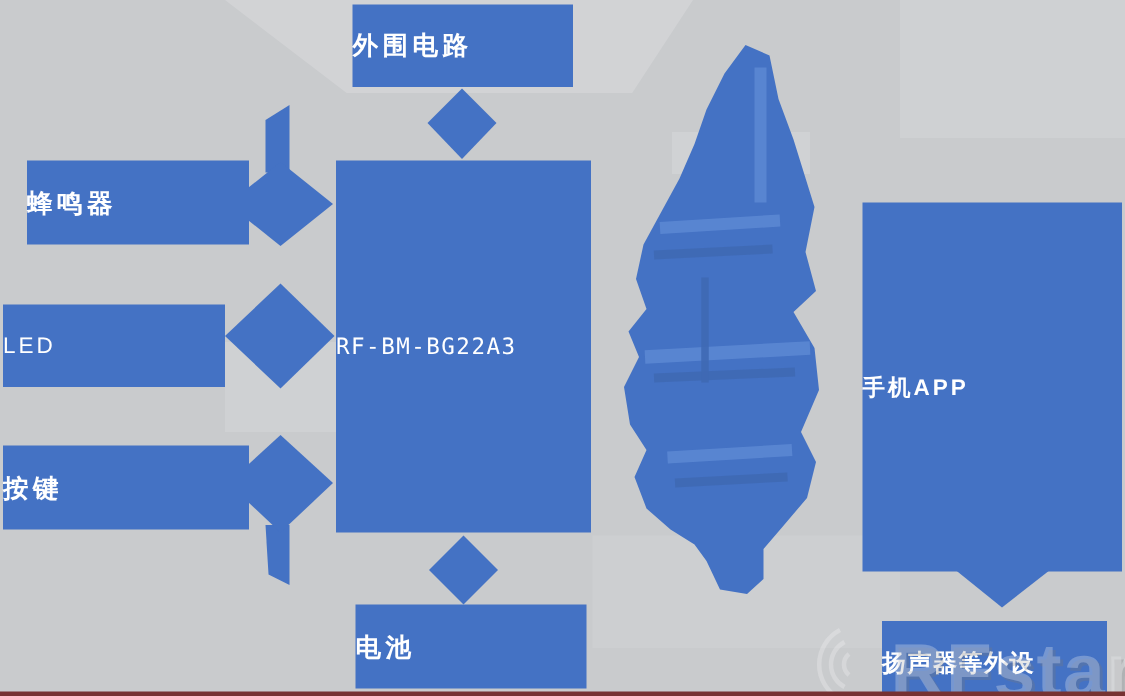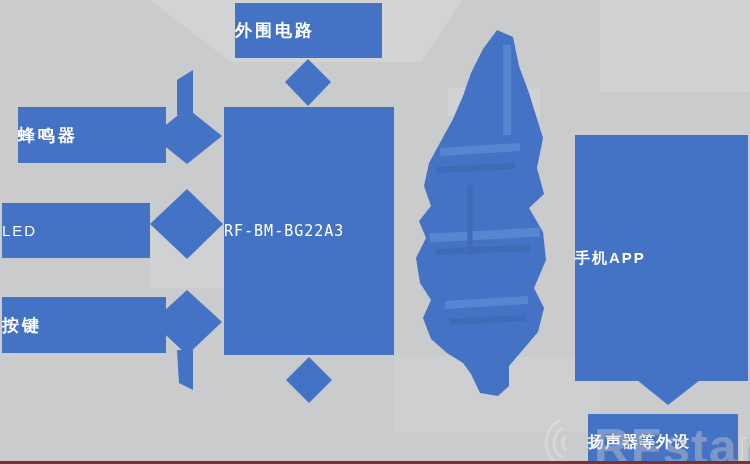--- a/index.html
+++ b/index.html
@@ -105,20 +105,23 @@
   </div>
   <div class="node box-key">
     <span class="lbl">按键</span>
   </div>
   <div class="node box-module">
     <span class="lbl">RF-BM-BG22A3</span>
   </div>
   <div class="node box-phone">
     <span class="lbl">手机APP</span>
   </div>
+  <div class="node box-battery">
+    <span class="lbl">电池</span>
+  </div>
   <div class="node box-speaker">
     <span class="lbl">扬声器等外设</span>
   </div>
 
   <div class="watermark">
     <svg class="wm-arcs" width="40" height="56" viewBox="0 0 40 56">
       <path d="M30,6 A26,26 0 0,0 30,52" fill="none" stroke="rgba(240,240,242,.6)" stroke-width="3"></path>
       <path d="M33,14 A17,17 0 0,0 33,44" fill="none" stroke="rgba(240,240,242,.6)" stroke-width="3"></path>
       <path d="M36,22 A9,9 0 0,0 36,36" fill="none" stroke="rgba(240,240,242,.6)" stroke-width="3"></path>
     </svg>

